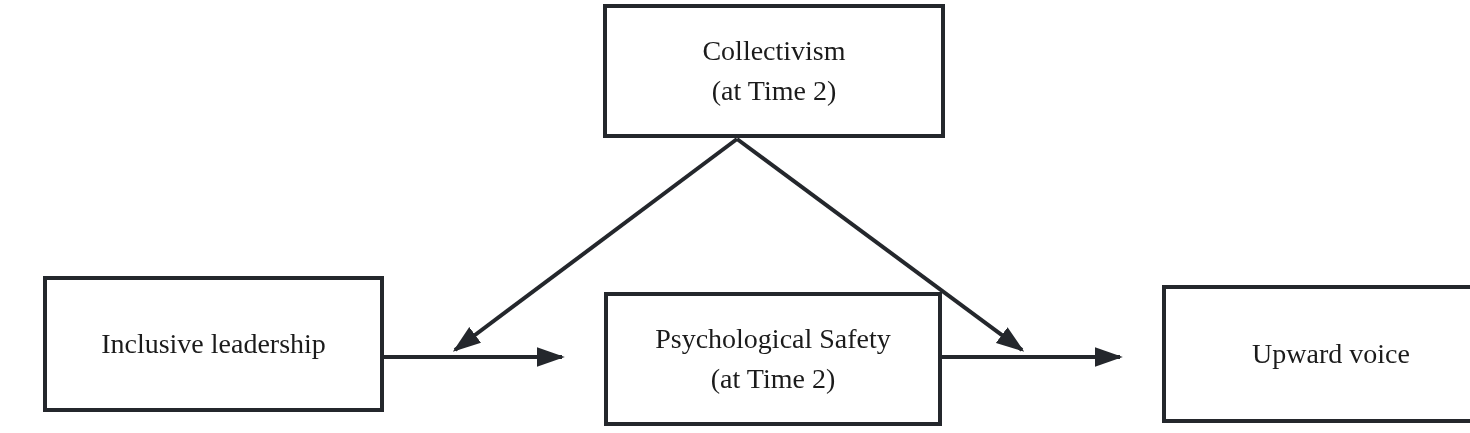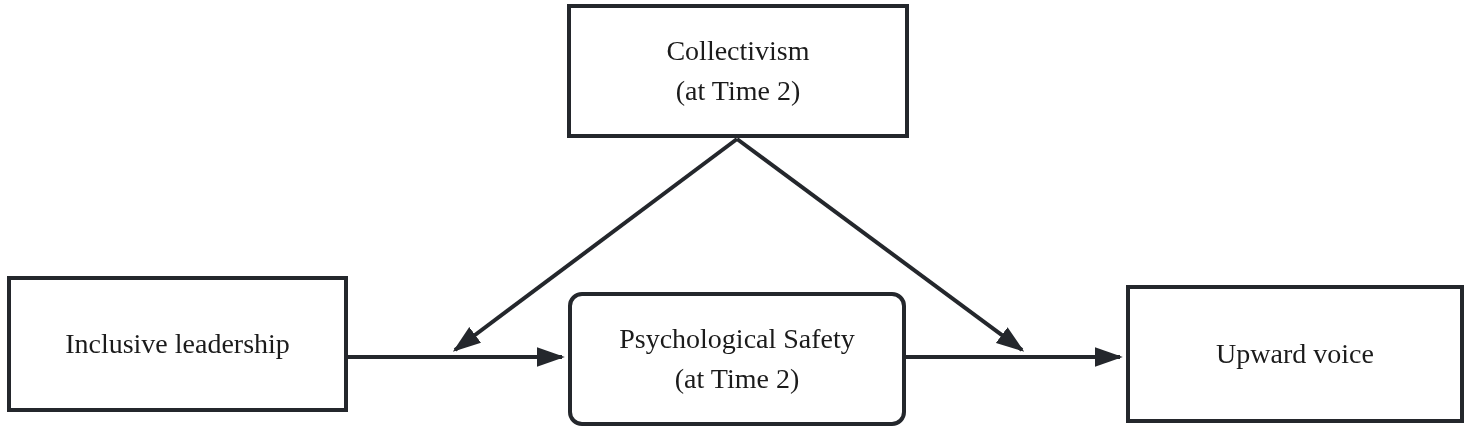--- a/index.html
+++ b/index.html
@@ -28,24 +28,25 @@
     border: 4px solid #24272c;
     background: #ffffff;
     display: flex;
     flex-direction: column;
     align-items: center;
     justify-content: center;
     text-align: center;
     color: #1b1b1b;
     font-size: 28px;
     line-height: 40px;
+    margin-left: 36px;
   }
   #node-collectivism        { left: 567px;  top: 4px;   width: 342px; height: 134px; }
   #node-inclusive-leadership{ left: 7px;    top: 276px; width: 341px; height: 136px; }
-  #node-psychological-safety{ left: 568px;  top: 292px; width: 338px; height: 134px; border-radius: 14px; }
+  #node-psychological-safety{ left: 568px;  top: 292px; width: 338px; height: 134px; }
   #node-upward-voice        { left: 1126px; top: 285px; width: 338px; height: 138px; }
   .edge {
     stroke: #24272c;
     stroke-width: 4;
     fill: none;
   }
 </style>
 </head>
 <body>
 

